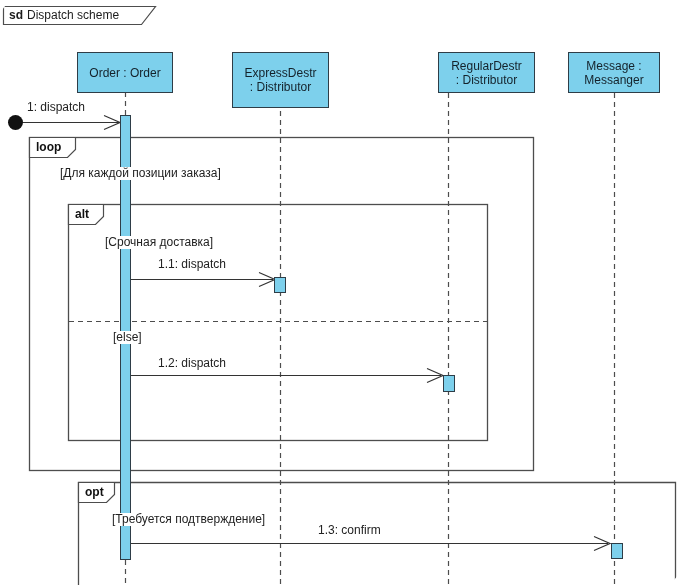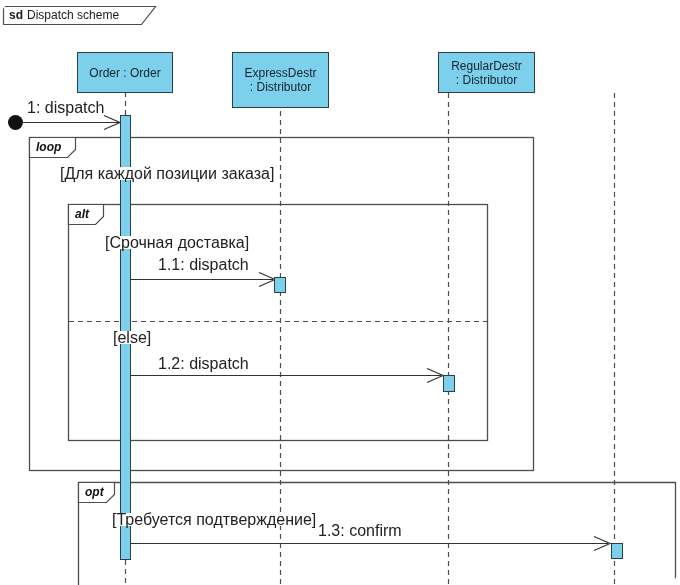--- a/index.html
+++ b/index.html
@@ -16,23 +16,23 @@
   .head{
     position:absolute;box-sizing:border-box;z-index:2;
     background:var(--lifeline-fill);border:1.4px solid var(--box-border);
     display:flex;flex-direction:column;align-items:center;justify-content:center;
     font-size:12px;line-height:14px;text-align:center;color:#14222b;
   }
   .activation{
     position:absolute;box-sizing:border-box;z-index:2;
     background:var(--lifeline-fill);border:1.3px solid var(--box-border);
   }
-  .lbl{position:absolute;font-size:16px;line-height:13px;white-space:nowrap;z-index:3;color:#222;}
+  .lbl{position:absolute;font-size:12px;line-height:13px;white-space:nowrap;z-index:3;color:#222;}
   .guard{background:#fff;padding:0 1px;}
-  .op{position:absolute;font-size:12px;font-weight:bold;white-space:nowrap;z-index:3;color:#111;font-style:italic;}
+  .op{position:absolute;font-size:12px;font-weight:bold;white-space:nowrap;z-index:3;color:#111;}
   .title-text{position:absolute;left:9px;top:8px;font-size:12px;z-index:3;white-space:nowrap;}
   .title-text .kw{font-weight:bold;margin-right:4px;}
 </style>
 </head>
 <body>
 
 <div class="canvas">
 
   <svg class="layer" width="680" height="585" viewBox="0 0 680 585">
 
@@ -74,20 +74,24 @@
     <div>Order : Order</div>
   </div>
   <div class="head" style="left:232px;top:52px;width:97px;height:56px;">
     <div>ExpressDestr</div>
     <div>: Distributor</div>
   </div>
   <div class="head" style="left:404px;top:52px;width:97px;height:41px;margin-left:34px;">
     <div>RegularDestr</div>
     <div>: Distributor</div>
   </div>
+  <div class="head" style="left:568px;top:52px;width:92px;height:41px;">
+    <div>Message :</div>
+    <div>Messanger</div>
+  </div>
 
   <div class="activation" style="left:120px;top:115px;width:11px;height:445px;"></div>
   <div class="activation" style="left:274px;top:277px;width:12px;height:16px;"></div>
   <div class="activation" style="left:443px;top:375px;width:12px;height:17px;"></div>
   <div class="activation" style="left:611px;top:543px;width:12px;height:16px;"></div>
 
   <div class="op" style="left:36px;top:140px;">loop</div>
   <div class="op" style="left:75px;top:207px;">alt</div>
   <div class="op" style="left:85px;top:485px;">opt</div>
 

